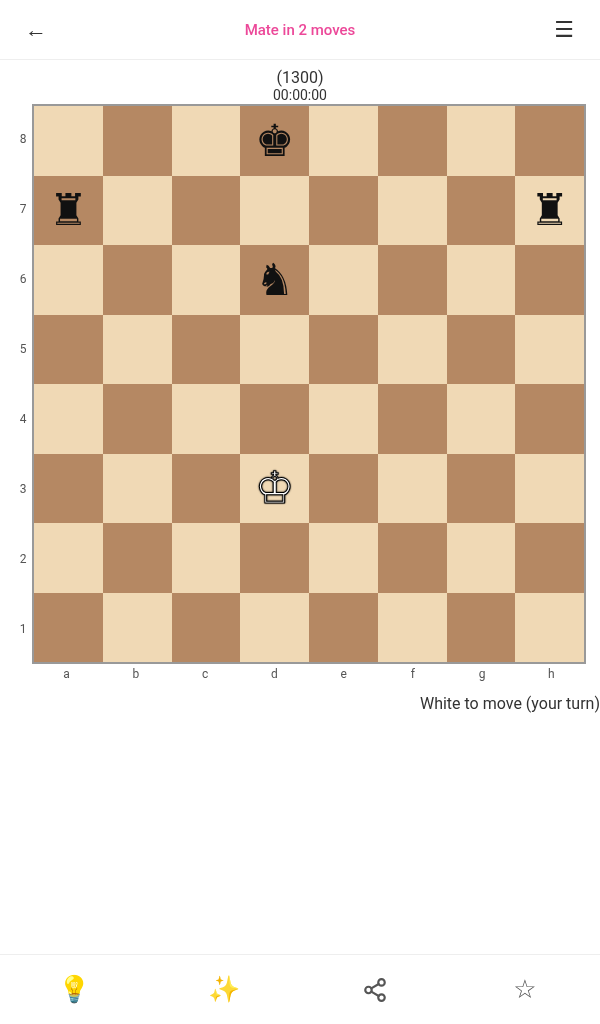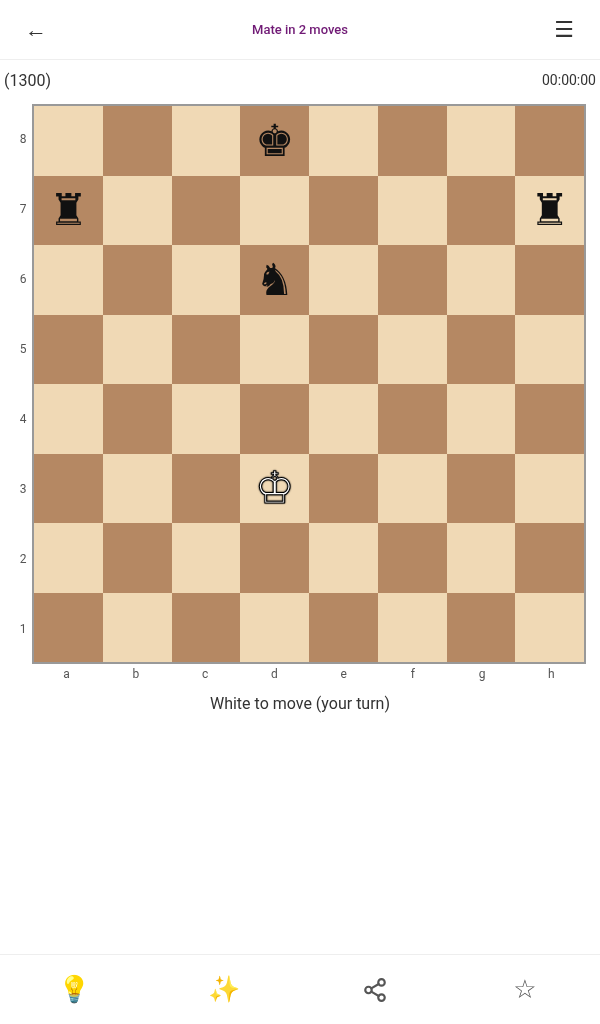--- a/index.html
+++ b/index.html
@@ -27,32 +27,33 @@
       cursor: pointer;
       font-size: 22px;
       color: #333;
       display: flex;
       align-items: center;
       justify-content: center;
       width: 40px;
       height: 40px;
     }
     .header-title {
-      font-size: 13px;
+      font-size: 15px;
       font-weight: 500;
-      color: #701a75;
+      color: #ec4899;
     }
 
     
     .sub-header {
       display: flex;
       align-items: center;
       justify-content: space-between;
       padding: 8px 4px;
       height: 40px;
+      flex-direction: column;
     }
     .rating-text {
       font-size: 16px;
       color: #333;
     }
     .timer-text {
       font-size: 14px;
       color: #333;
       font-variant-numeric: tabular-nums;
     }
@@ -118,21 +119,21 @@
     .file-label {
       flex: 1;
       text-align: center;
       font-size: 12px;
       color: #555;
       line-height: 20px;
     }
 
     
     .status-text {
-      text-align: center;
+      text-align: right;
       margin-top: 10px;
       font-size: 16px;
       color: #333;
     }
 
     
     .bottom-toolbar {
       position: absolute;
       bottom: 0;
       left: 0;

